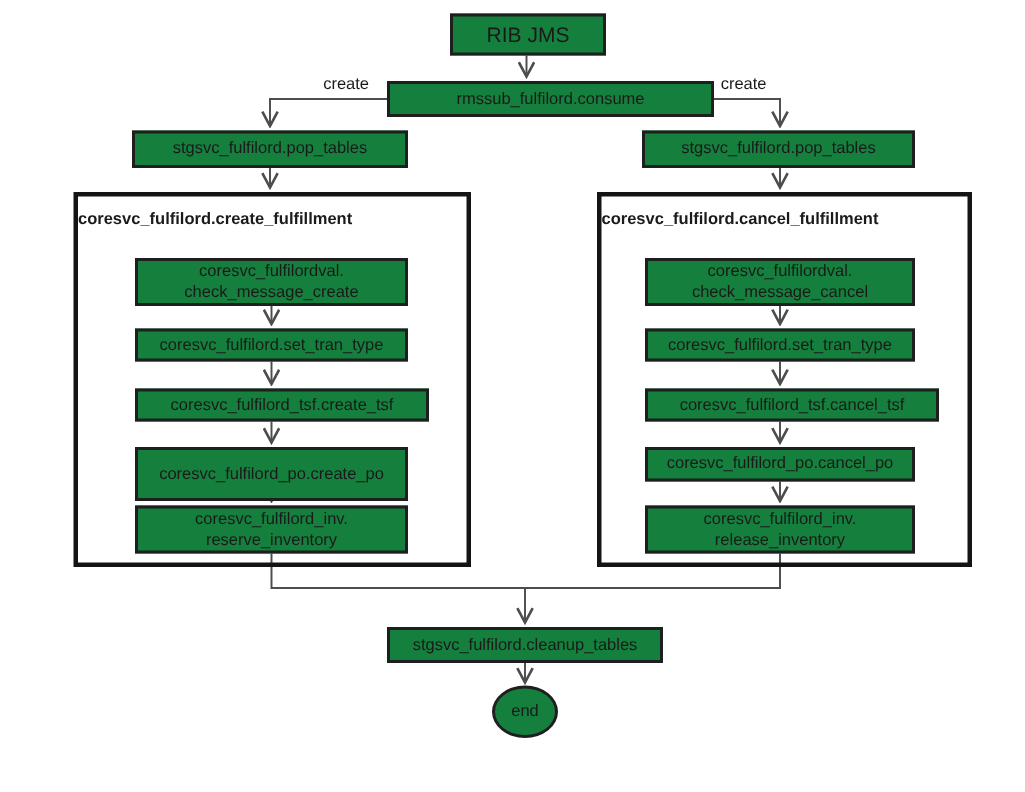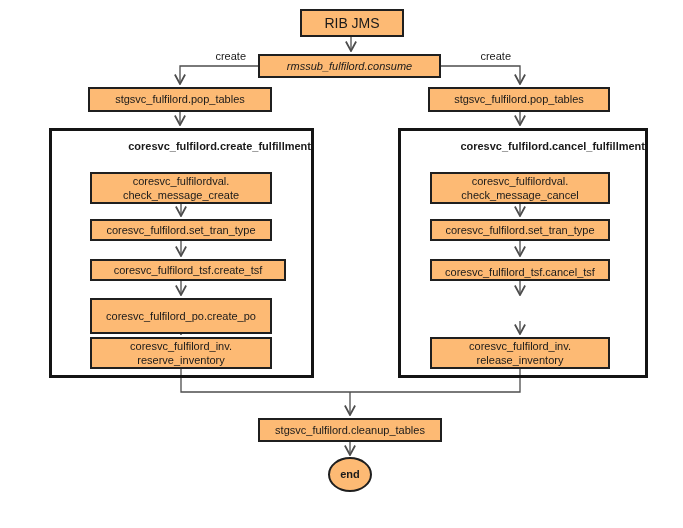--- a/index.html
+++ b/index.html
@@ -19,21 +19,21 @@
   #wires {
     position: absolute;
     left: 0; top: 0;
     width: 683px; height: 528px;
     z-index: 0;
   }
   .node {
     position: absolute;
     box-sizing: border-box;
     border: 2px solid #1f1f1f;
-    background: #fdba74;
+    background: #15803d;
     display: flex;
     flex-direction: column;
     align-items: center;
     justify-content: center;
     text-align: center;
     font-size: 11px;
     line-height: 1.3;
     z-index: 1;
   }
   .node span { display: block; white-space: nowrap; }
@@ -43,37 +43,36 @@
     box-sizing: border-box;
     border: 3px solid #141414;
     background: transparent;
     z-index: 1;
   }
   .container-title {
     position: absolute;
     left: 0;
     top: 9px;
     width: 100%;
-    text-align: right;
+    text-align: left;
     font-weight: bold;
     font-size: 11px;
     white-space: nowrap;
     z-index: 2;
   }
   .branch-label {
     position: absolute;
     font-size: 11px;
     text-align: right;
     z-index: 2;
     background: transparent;
   }
   .ellipse-node {
     border-radius: 50%;
     border-width: 2px;
-    font-weight: bold;
   }
 </style>
 </head>
 <body>
 
 <div id="canvas">
 
   <svg id="wires" viewBox="0 0 683 528" xmlns="http://www.w3.org/2000/svg">
     <defs>
       <marker id="arr" viewBox="0 0 8 8" refX="7" refY="4" markerWidth="9" markerHeight="9" orient="auto">
@@ -106,21 +105,21 @@
       <path d="M350,392 V415" marker-end="url(#arr)"></path>
 
       <path d="M350,442 V455" marker-end="url(#arr)"></path>
     </g>
   </svg>
 
   <div class="node start-node" style="left:300px; top:9px; width:104px; height:28px;">
     <span>RIB JMS</span>
   </div>
 
-  <div class="node" style="left:258px; top:54px; width:183px; height:24px;font-style:italic;">
+  <div class="node" style="left:258px; top:54px; width:218px; height:24px;">
     <span>rmssub_fulfilord.consume</span>
   </div>
 
   <div class="branch-label" style="left:186px; top:50px; width:60px;">create</div>
   <div class="branch-label" style="left:451px; top:50px; width:60px;">create</div>
 
   <div class="node" style="left:88px; top:87px; width:184px; height:25px;">
     <span>stgsvc_fulfilord.pop_tables</span>
   </div>
   <div class="node" style="left:428px; top:87px; width:182px; height:25px;">
@@ -153,22 +152,25 @@
     <div class="container-title">coresvc_fulfilord.cancel_fulfillment</div>
   </div>
 
   <div class="node" style="left:430px; top:172px; width:180px; height:32px;">
     <span>coresvc_fulfilordval.</span>
     <span>check_message_cancel</span>
   </div>
   <div class="node" style="left:430px; top:219px; width:180px; height:22px;">
     <span>coresvc_fulfilord.set_tran_type</span>
   </div>
-  <div class="node" style="left:430px; top:259px; width:180px; height:22px;justify-content:flex-end;">
+  <div class="node" style="left:430px; top:259px; width:196px; height:22px;">
     <span>coresvc_fulfilord_tsf.cancel_tsf</span>
+  </div>
+  <div class="node" style="left:430px; top:298px; width:180px; height:23px;">
+    <span>coresvc_fulfilord_po.cancel_po</span>
   </div>
   <div class="node" style="left:430px; top:337px; width:180px; height:32px;">
     <span>coresvc_fulfilord_inv.</span>
     <span>release_inventory</span>
   </div>
 
   <div class="node" style="left:258px; top:418px; width:184px; height:24px;text-align:center;">
     <span>stgsvc_fulfilord.cleanup_tables</span>
   </div>
 

